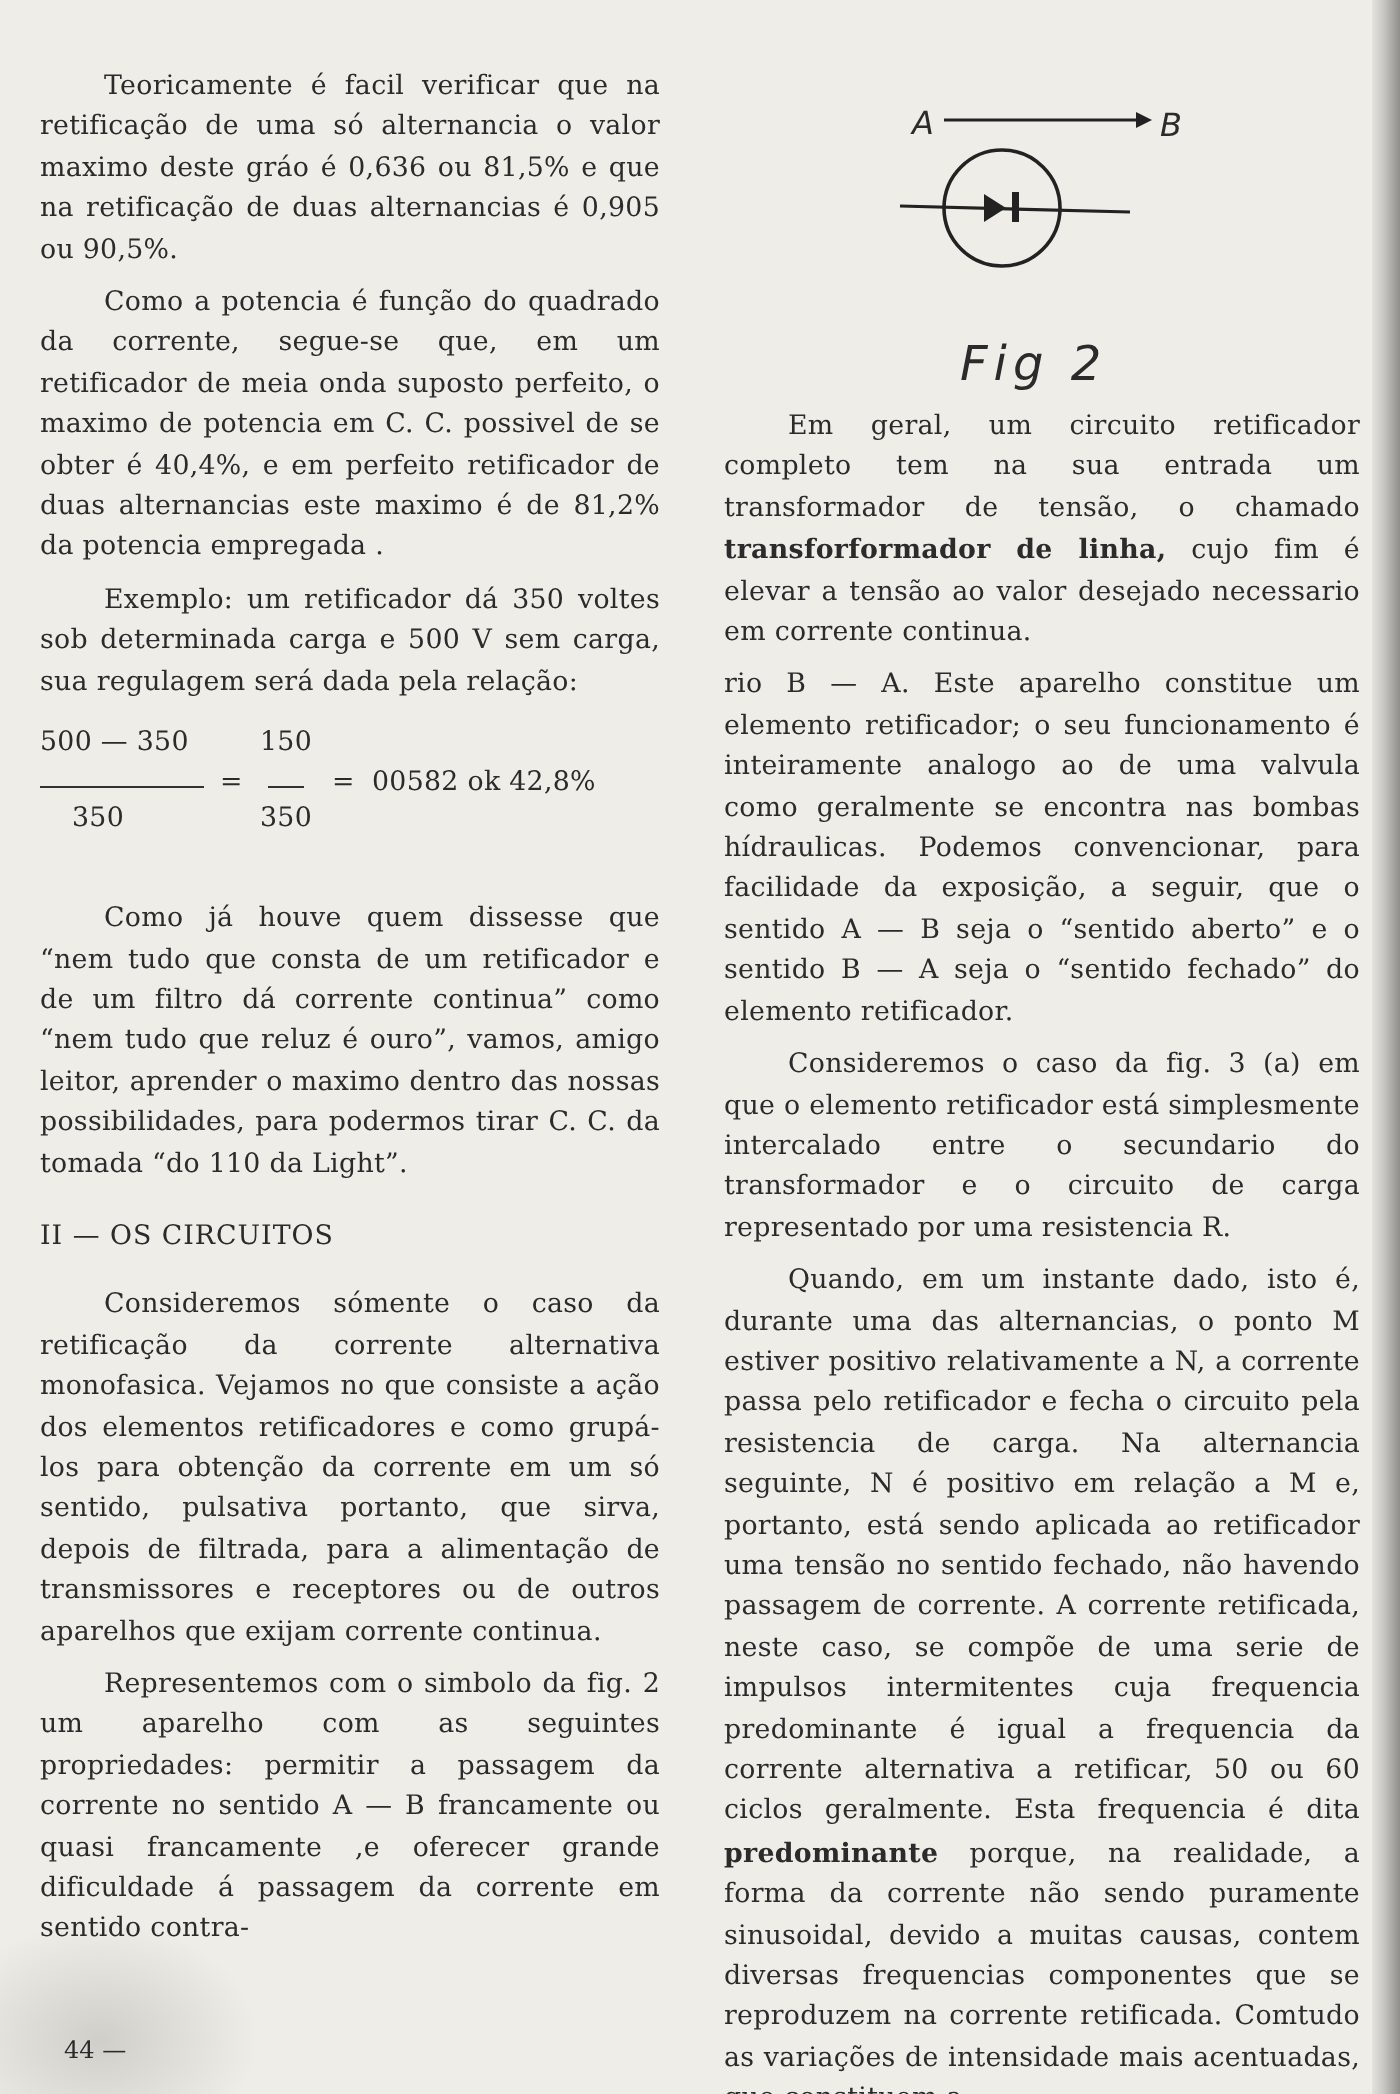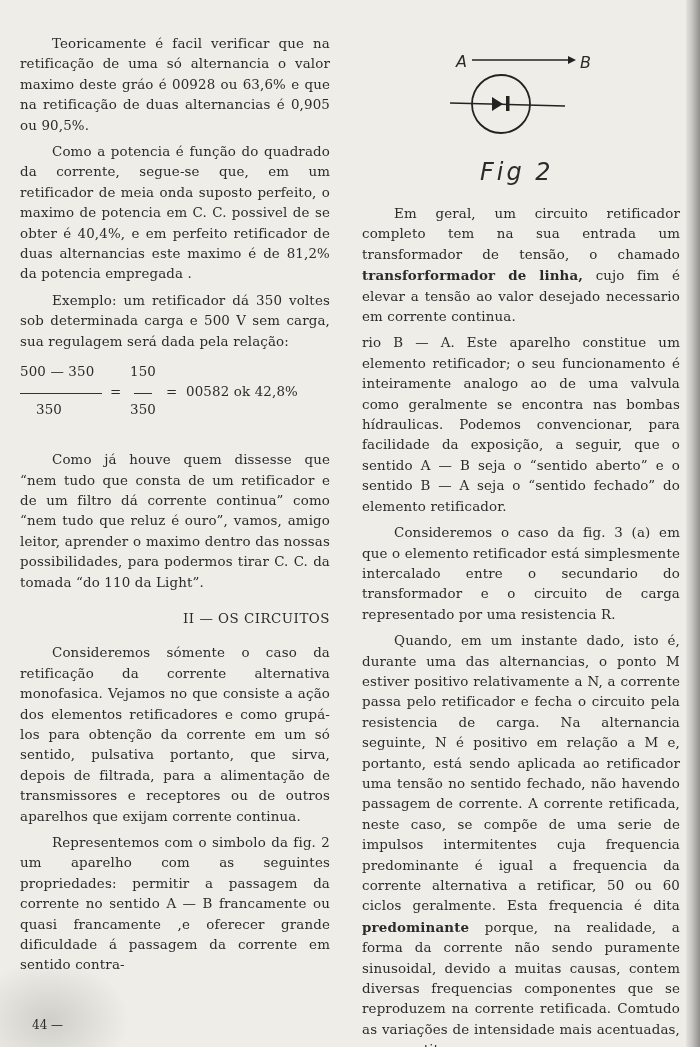--- a/index.html
+++ b/index.html
@@ -10,33 +10,33 @@
   .smudge{position:absolute;left:-30px;top:960px;width:160px;height:120px;border-radius:50%;
     background:radial-gradient(ellipse at center,rgba(150,150,145,.35),rgba(200,200,195,0) 70%);}
   .col{position:absolute;font-size:13.4px;line-height:20.4px;letter-spacing:.15px;}
   .col.left{left:20px;top:34px;width:310px;}
   .col.right{left:362px;top:204px;width:318px;}
   p{margin:0 0 6px 0;text-align:justify;text-indent:32px;}
   b{font-weight:bold;}
   .formula{position:relative;height:70px;margin:10px 0 18px 0;}
   .formula span{position:absolute;white-space:nowrap;}
   .fbar{position:absolute;height:1px;background:#333;}
-  .section-title{text-align:right;margin:16px 0 14px 0;letter-spacing:.5px;}
+  .section-title{text-align:left;margin:16px 0 14px 0;letter-spacing:.5px;}
   .page-number{position:absolute;left:32px;top:1018px;font-size:12px;}
   .fig{position:absolute;left:440px;top:40px;width:170px;height:150px;}
   .fig-label{position:absolute;font-family:"DejaVu Sans","Liberation Sans",sans-serif;font-style:italic;}
 </style>
 </head>
 <body>
 
 <div class="edge"></div>
 <div class="smudge"></div>
 
 <div class="col left">
-  <p>Teoricamente é facil verificar que na retificação de uma só alternancia o valor maximo deste gráo é 00928 ou 63,6% e que na retificação de duas alternancias é 0,905 ou 90,5%.</p>
+  <p>Teoricamente é facil verificar que na retificação de uma só alternancia o valor maximo deste gráo é 0,636 ou 81,5% e que na retificação de duas alternancias é 0,905 ou 90,5%.</p>
   <p>Como a potencia é função do quadrado da corrente, segue-se que, em um retificador de meia onda suposto perfeito, o maximo de potencia em C. C. possivel de se obter é 40,4%, e em perfeito retificador de duas alternancias este maximo é de 81,2% da potencia empregada .</p>
   <p>Exemplo: um retificador dá 350 voltes sob determinada carga e 500 V  sem carga, sua regulagem será dada pela relação:</p>
 
   <div class="formula">
     <span style="left:0;top:0">500 — 350</span>
     <div class="fbar" style="left:0;top:31px;width:82px"></div>
     <span style="left:16px;top:38px">350</span>
     <span style="left:90px;top:20px">=</span>
     <span style="left:110px;top:0">150</span>
     <div class="fbar" style="left:114px;top:31px;width:18px"></div>
@@ -55,21 +55,21 @@
   <span class="fig-label" style="left:16px;top:12px;font-size:16px">A</span>
   <span class="fig-label" style="left:140px;top:13px;font-size:16px">B</span>
   <svg width="170" height="150" style="position:absolute;left:0;top:0">
     <line x1="32" y1="20" x2="128" y2="20" stroke="#222" stroke-width="1.6"></line>
     <polygon points="128,16 136,20 128,24" fill="#222"></polygon>
     <circle cx="61" cy="64" r="29" fill="none" stroke="#222" stroke-width="1.8"></circle>
     <line x1="10" y1="63" x2="125" y2="66" stroke="#222" stroke-width="1.6"></line>
     <polygon points="52,57 63,64 52,71" fill="#222"></polygon>
     <rect x="66" y="56" width="3.5" height="15" fill="#222"></rect>
   </svg>
-  <span class="fig-label" style="left:40px;top:118px;font-size:24px;letter-spacing:3px">Fig 2</span>
+  <span class="fig-label" style="left:40px;top:128px;font-size:24px;letter-spacing:3px">Fig 2</span>
 </div>
 
 <div class="col right">
   <p><span>Em geral, um circuito retificador completo tem na sua entrada um transformador de tensão, o chamado </span><b>transforformador de linha,</b><span> cujo fim é elevar a tensão ao valor desejado necessario em corrente continua.</span></p>
   <p style="text-indent:0">rio B — A. Este aparelho constitue um elemento retificador; o seu funcionamento é inteiramente analogo ao de uma valvula como geralmente se encontra nas bombas hídraulicas. Podemos convencionar, para facilidade da exposição, a seguir, que o sentido A — B seja o “sentido aberto” e o sentido B — A seja o “sentido fechado” do elemento retificador.</p>
   <p>Consideremos o caso da fig. 3 (a) em que o elemento retificador está simplesmente intercalado entre o secundario do transformador e o circuito de carga representado por uma resistencia R.</p>
   <p><span>Quando, em um instante dado, isto é, durante uma das alternancias, o ponto M estiver positivo relativamente a N, a corrente passa pelo retificador e fecha o circuito pela resistencia de carga. Na alternancia seguinte, N é positivo em relação a M e, portanto, está sendo aplicada ao retificador uma tensão no sentido fechado, não havendo passagem de corrente. A corrente retificada, neste caso, se compõe de uma serie de impulsos intermitentes cuja frequencia predominante é igual a frequencia da corrente alternativa a retificar, 50 ou 60 ciclos geralmente. Esta frequencia é dita </span><b>predominante</b><span> porque, na realidade, a forma da corrente não sendo puramente sinusoidal, devido a muitas causas, contem diversas frequencias componentes que se reproduzem na corrente retificada. Comtudo as variações de intensidade mais acentuadas, que constituem a</span></p>
 </div>
 
 <div class="page-number">44 —</div>

